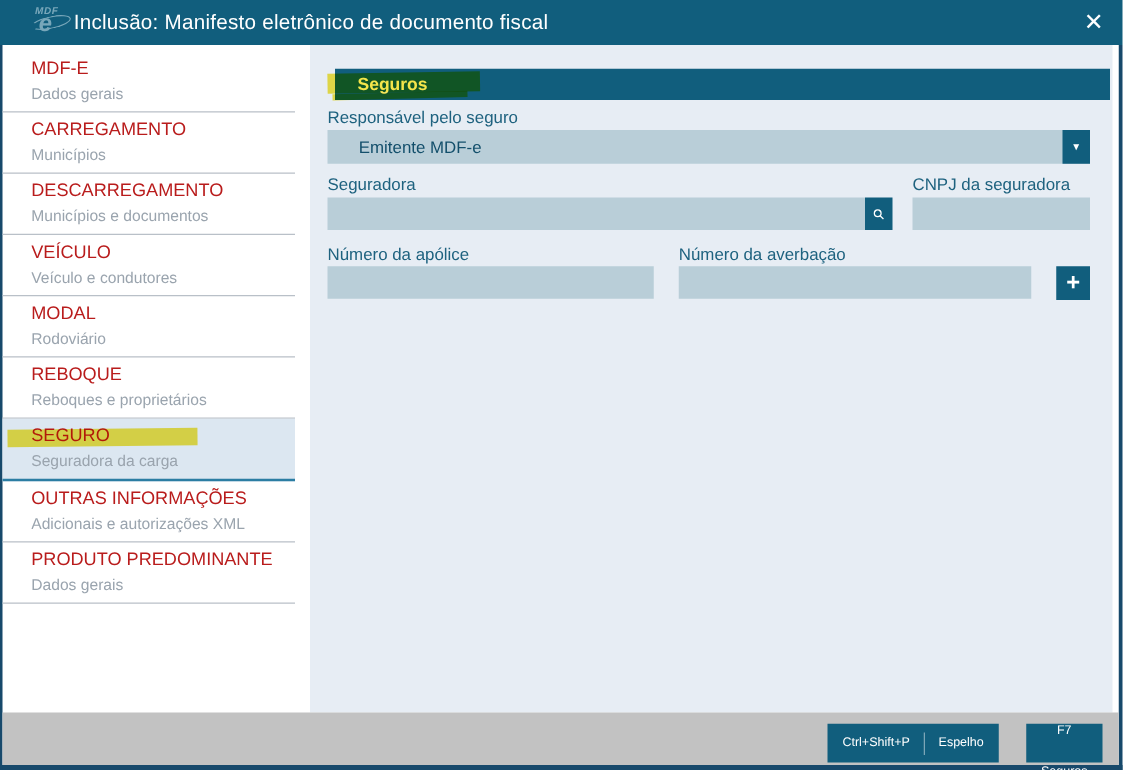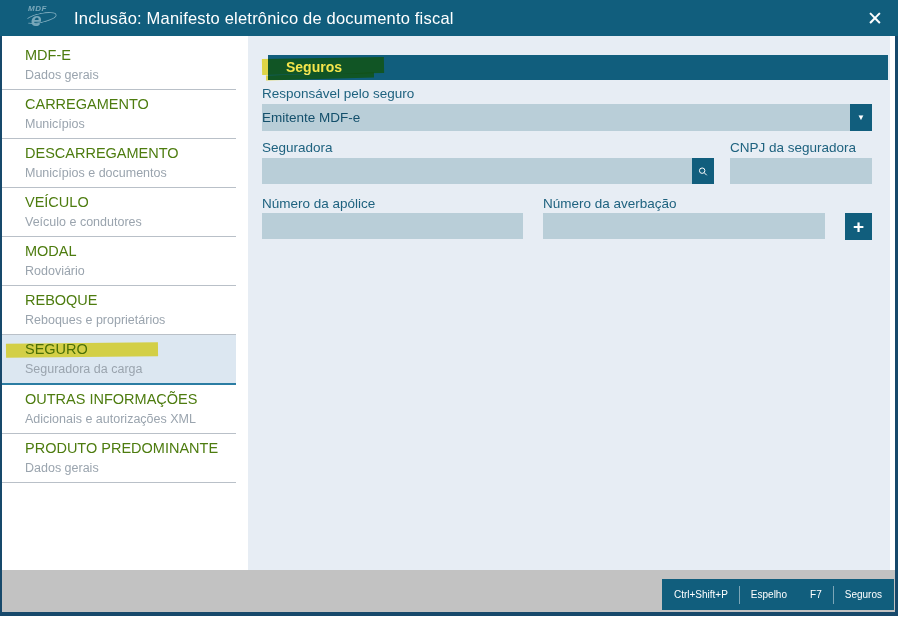--- a/index.html
+++ b/index.html
@@ -9,58 +9,58 @@
     -webkit-font-smoothing:antialiased;overflow:hidden;
   }
   .window{position:absolute;left:0;top:0;width:898px;height:604px;background:#fff;}
 
   
   .titlebar{position:absolute;left:0;top:0;width:898px;height:36px;background:#115e7d;display:flex;align-items:center;}
   .logo{width:34px;height:28px;margin-left:24px;position:relative;opacity:.5;color:#dff0f7;flex:0 0 auto;}
   .logo .mdf{position:absolute;top:0;left:4px;font-size:8px;font-weight:700;font-style:italic;letter-spacing:.5px;}
   .logo .e{position:absolute;top:5px;left:7px;font-size:19px;font-weight:700;font-style:italic;}
   .logo .swoosh{position:absolute;top:9px;left:1px;width:30px;height:8px;border:1.5px solid #dff0f7;border-radius:50%;border-left-color:transparent;transform:rotate(-12deg);}
-  .title{color:#ffffff;font-size:16.5px;margin-left:16px;letter-spacing:.2px;}
+  .title{color:#ffffff;font-size:16.5px;margin-left:1px;letter-spacing:.2px;}
   .closeX{position:absolute;right:10px;top:5px;width:26px;height:26px;color:#fff;font-size:19px;font-weight:700;
           display:flex;align-items:center;justify-content:center;cursor:pointer;}
 
   
   .bodywrap{position:absolute;left:0;top:36px;width:893px;height:576px;background:#ffffff;
             border-left:2px solid #17496b;border-right:3px solid #17496b;border-bottom:4px solid #17496b;}
 
   
   .sidebar{position:absolute;left:0;top:5px;width:234px;}
   .sb-item{height:49px;border-bottom:1px solid #b9c0c8;padding:4px 6px 0 23px;box-sizing:border-box;position:relative;cursor:pointer;}
-  .sb-item .t{font-size:14.5px;color:#4d7c0f;line-height:21px;white-space:nowrap;overflow:hidden;text-overflow:ellipsis;}
+  .sb-item .t{font-size:14.5px;color:#b91c1c;line-height:21px;white-space:nowrap;overflow:hidden;text-overflow:ellipsis;}
   .sb-item .s{font-size:12.5px;color:#9aa4ae;line-height:18px;white-space:nowrap;overflow:hidden;text-overflow:ellipsis;}
   .sb-item.selected{background:#dce7f1;border-bottom:2px solid #2b7da3;height:50px;}
   .hl{position:absolute;background:rgba(243,224,42,.85);mix-blend-mode:multiply;pointer-events:none;}
   .hl.sb{left:4px;top:8px;width:152px;height:14px;transform:rotate(-.6deg);}
 
   
   .panel{position:absolute;left:246px;top:0;width:642px;height:534px;background:#e7edf4;}
   .sec-head{position:absolute;left:4px;top:19px;width:620px;height:25px;background:#115e7d;color:#ffffff;
             font-size:14px;font-weight:600;line-height:25px;padding-left:18px;box-sizing:border-box;margin-left:16px;}
   .hl.h1{left:-6px;top:3px;width:122px;height:16px;transform:rotate(-1deg);}
   .hl.h2{left:-2px;top:19px;width:108px;height:5px;transform:rotate(-1.5deg);}
   .lbl{position:absolute;font-size:13.5px;color:#1e627f;white-space:nowrap;}
   .inp{position:absolute;height:26px;background:#b9ced8;border:none;outline:none;box-sizing:border-box;
        font-family:inherit;font-size:13.5px;color:#134f6b;padding:0 8px;}
   .tealbtn{position:absolute;background:#115e7d;color:#fff;display:flex;align-items:center;justify-content:center;cursor:pointer;border:none;}
   .ddown{position:absolute;left:14px;top:68px;width:610px;height:27px;background:#b9ced8;cursor:pointer;}
-  .ddown .val{font-size:13.5px;color:#134f6b;line-height:27px;padding-left:0;}
+  .ddown .val{font-size:13.5px;color:#134f6b;line-height:27px;padding-left:25px;}
   .dd-arrow{right:0;top:0;width:22px;height:27px;font-size:8px;}
 
   
   .footer{position:absolute;left:0;bottom:0;width:893px;height:42px;background:#c2c2c2;}
   .fbtn{position:absolute;bottom:2px;height:31px;background:#115e7d;color:#fff;display:flex;align-items:center;
         padding:0 12px;gap:11px;font-size:10px;cursor:pointer;border:none;font-family:inherit;}
   .fbtn .sep{width:1px;height:18px;background:rgba(255,255,255,.45);}
   .fbtn1{right:96px;}
-  .fbtn2{right:1px;}
+  .fbtn2{right:13px;flex-direction:column;}
 </style>
 </head>
 <body>
 
 <div class="window">
 
   <div class="titlebar">
     <div class="logo">
       <span class="mdf">MDF</span>
       <span class="swoosh"></span>

